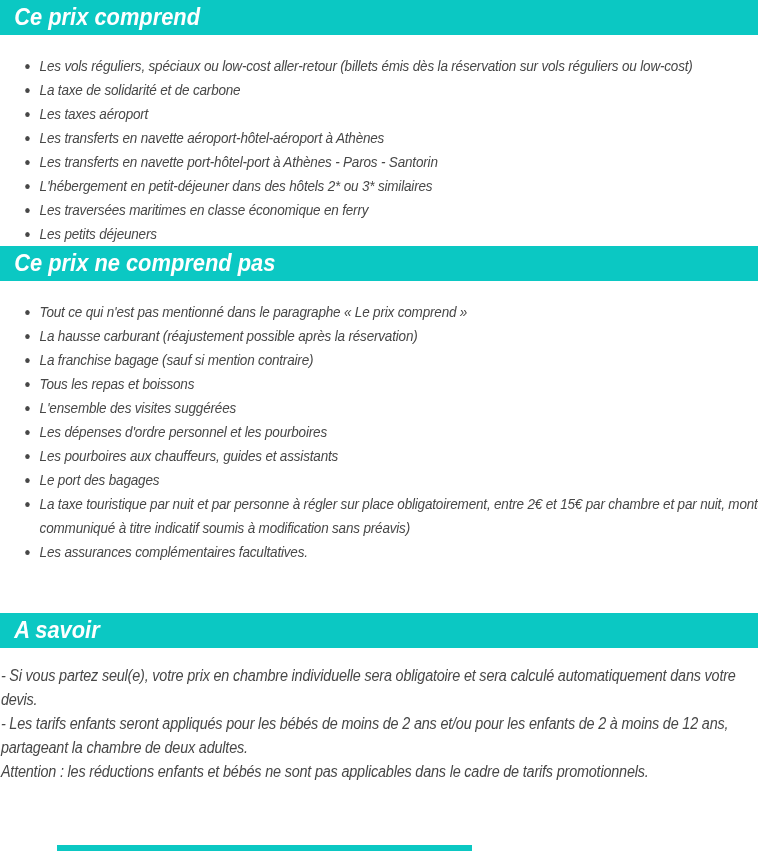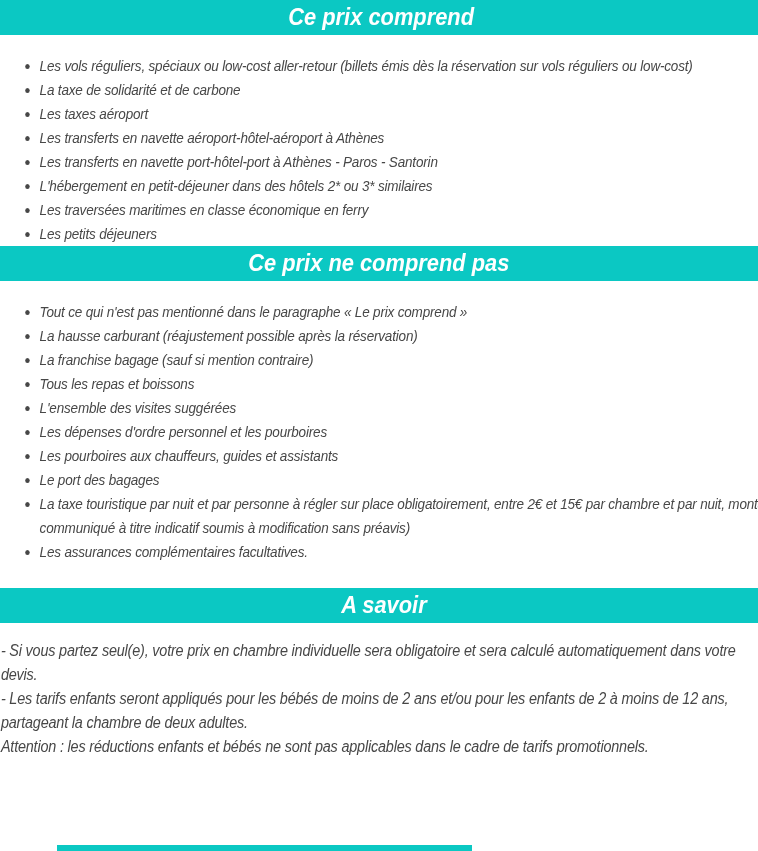--- a/index.html
+++ b/index.html
@@ -7,36 +7,35 @@
     position: relative;
     width: 758px;
     height: 851px;
     overflow: hidden;
     background: #ffffff;
     font-family: "Liberation Sans", sans-serif;
   }
   .bar {
     height: 35px;
     background: var(--accent-color, #0bc8c3);
-    text-align: center;
   }
   .bar-text {
     display: inline-block;
     padding-left: 15px;
     line-height: 35px;
     font-size: 23px;
     font-weight: bold;
     font-style: italic;
     color: var(--header-text-color, #ffffff);
     transform: scaleX(0.95);
     transform-origin: 0 50%;
     white-space: nowrap;
   }
   .sec2 { }
-  .sec3 { margin-top: 24px; }
+  .sec3 { margin-top: 49px; }
   ul.list {
     width: 820px;
     margin: 0;
     padding: 19px 0 0 44px;
     transform: scaleX(0.9);
     transform-origin: 0 0;
     list-style: disc;
   }
   ul.list li {
     font-style: italic;

